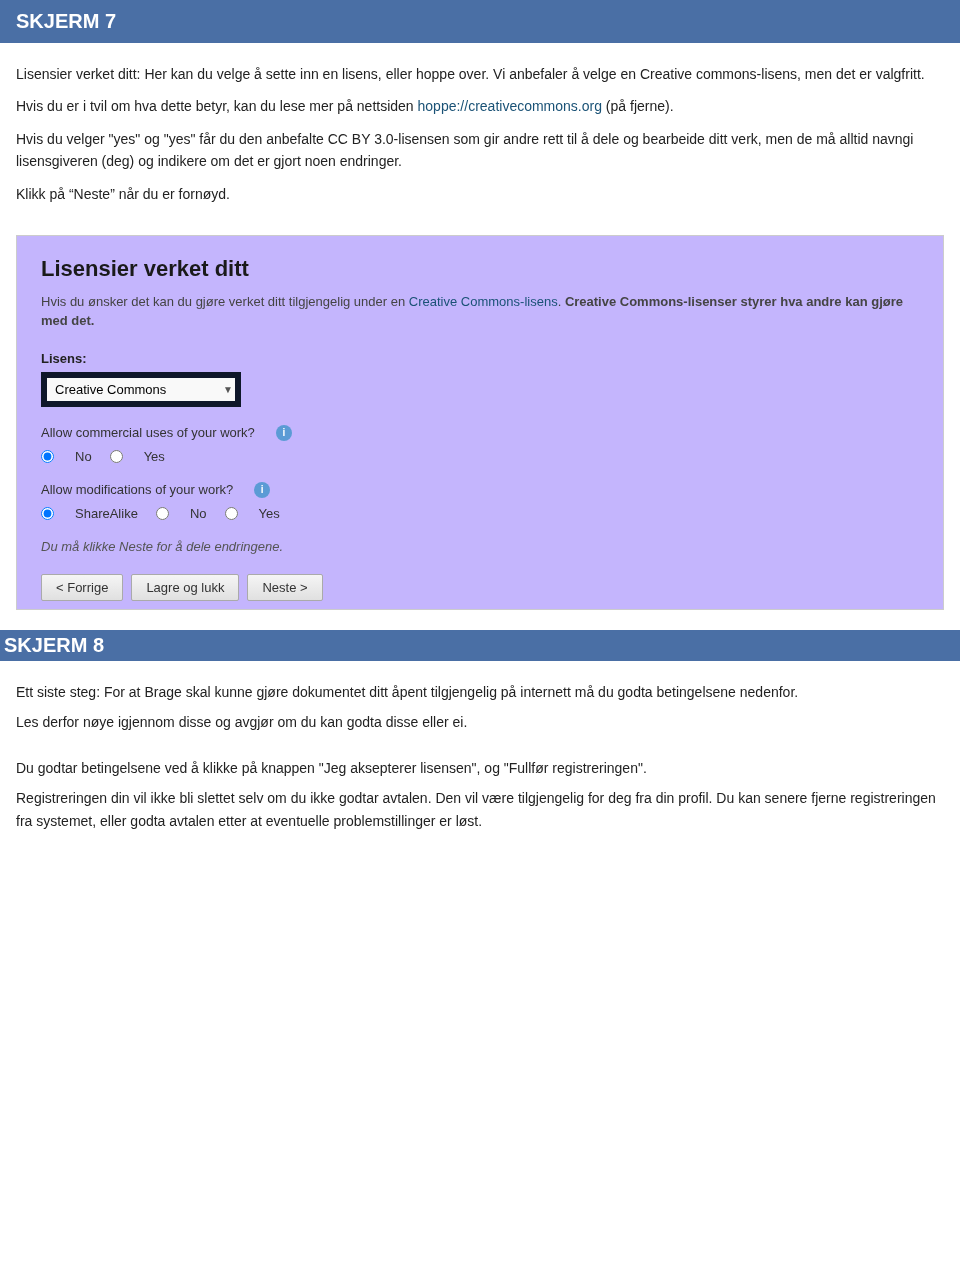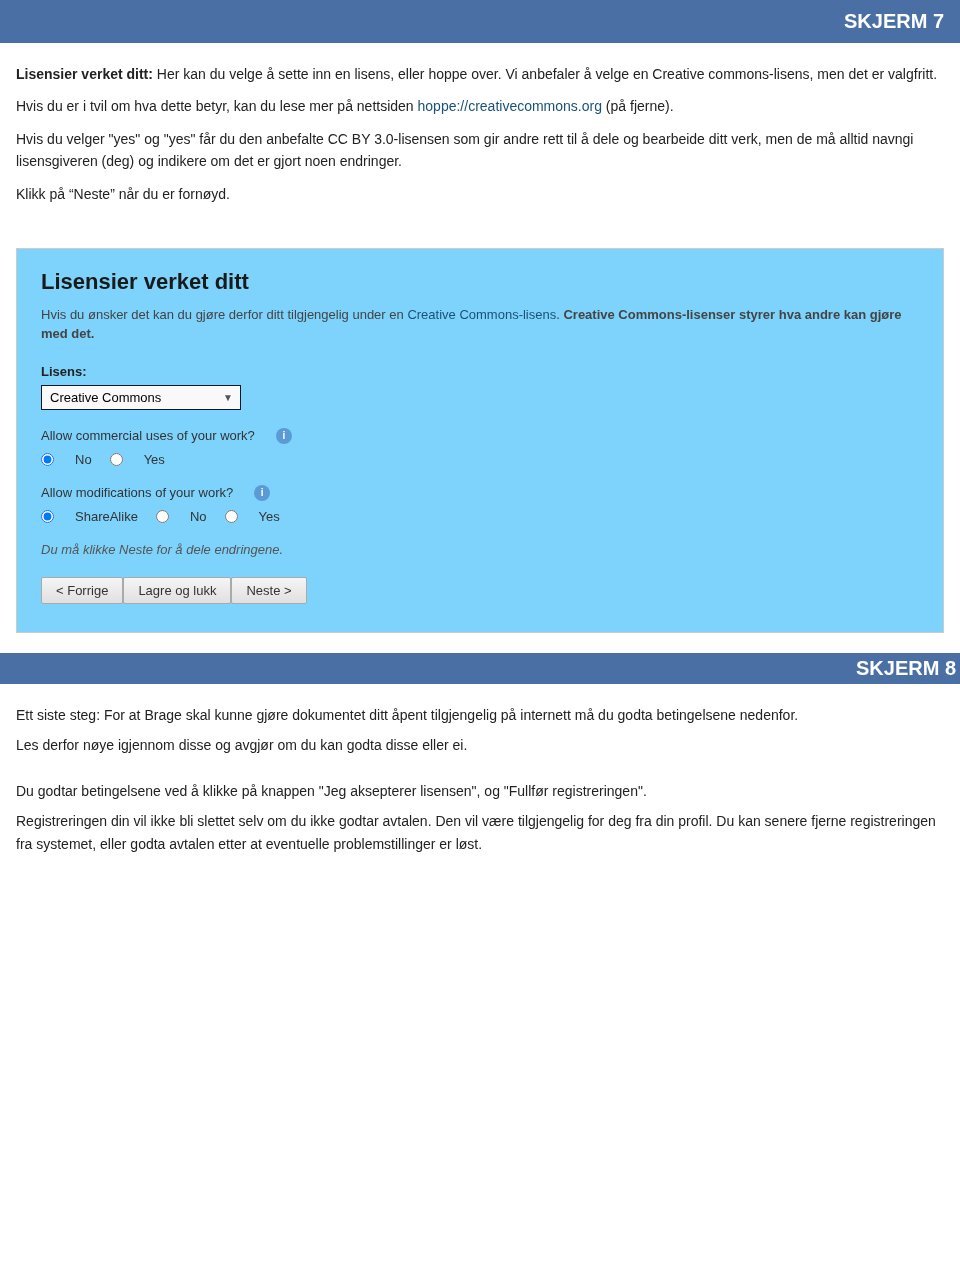--- a/index.html
+++ b/index.html
@@ -13,43 +13,42 @@
 
     .screen-header {
       background: #4a6fa5;
       padding: 10px 16px;
       margin-bottom: 0;
     }
     .screen-header h2 {
       color: #fff;
       font-size: 20px;
       font-weight: bold;
-      text-align: right;
     }
 
     .instructions {
       padding: 20px 16px 10px 16px;
       line-height: 1.6;
     }
     .instructions p {
       margin-bottom: 10px;
     }
     .instructions a {
       color: #1a5276;
       text-decoration: none;
     }
     .instructions strong {
-      font-weight: bold;
+      font-weight: normal;
     }
 
     .form-container {
       border: 1px solid #ccc;
-      margin: 23px 16px 20px 16px;
-      padding: 20px 24px 28px 24px;
-      background: #7dd3fc;
+      margin: 10px 16px 20px 16px;
+      padding: 20px 24px 8px 24px;
+      background: #c4b5fd;
     }
 
     .form-title {
       font-size: 22px;
       font-weight: bold;
       color: #1a1a1a;
       margin-bottom: 10px;
     }
 
     .form-intro {
@@ -77,21 +76,21 @@
       color: #222;
     }
 
     .select-wrapper {
       position: relative;
       display: inline-block;
     }
     .license-select {
       appearance: none;
       -webkit-appearance: none;
-      border: 1px solid #0f172a;
+      border: 6px solid #0f172a;
       background: #f9f9f9;
       padding: 4px 28px 4px 8px;
       font-size: 13px;
       width: 200px;
       cursor: pointer;
     }
     .select-arrow {
       position: absolute;
       right: 8px;
       top: 50%;
@@ -145,21 +144,21 @@
 
     .save-note {
       font-size: 13px;
       color: #555;
       margin: 10px 0 20px 0;
       font-style: italic;
     }
 
     .button-row {
       display: flex;
-      gap: 0;
+      gap: 8px;
       align-items: center;
       margin-top: 16px;
     }
     .btn {
       padding: 5px 14px;
       font-size: 13px;
       border: 1px solid #aaa;
       background: linear-gradient(to bottom, #f5f5f5, #e0e0e0);
       cursor: pointer;
       color: #333;
@@ -184,21 +183,21 @@
   <p>
     <span>Hvis du er i tvil om hva dette betyr, kan du lese mer på nettsiden </span><a href="#">hoppe://creativecommons.org</a><span> (på fjerne).</span>
   </p>
   <p>Hvis du velger "yes" og "yes" får du den anbefalte CC BY 3.0-lisensen som gir andre rett til å dele og  bearbeide ditt verk, men de må alltid navngi lisensgiveren (deg) og indikere om det er gjort noen  endringer.</p>
   <p>Klikk på “Neste” når du er fornøyd.</p>
 </div>
 
 <div class="form-container">
   <div class="form-title">Lisensier verket ditt</div>
   <p class="form-intro">
-    <span>Hvis du ønsker det kan du gjøre derfor ditt tilgjengelig under en </span><a href="#" style="color:#1a5276;">Creative Commons-lisens</a><span>. </span><strong>Creative Commons-lisenser styrer hva andre kan gjøre med det.</strong>
+    <span>Hvis du ønsker det kan du gjøre verket ditt tilgjengelig under en </span><a href="#" style="color:#1a5276;">Creative Commons-lisens</a><span>. </span><strong>Creative Commons-lisenser styrer hva andre kan gjøre med det.</strong>
   </p>
 
   <div class="field-group">
     <div class="field-label">Lisens:</div>
     <div class="select-wrapper">
       <select class="license-select">
         <option>Creative Commons</option>
         <option>Ingen lisens</option>
         <option>Public Domain</option>
       </select>

